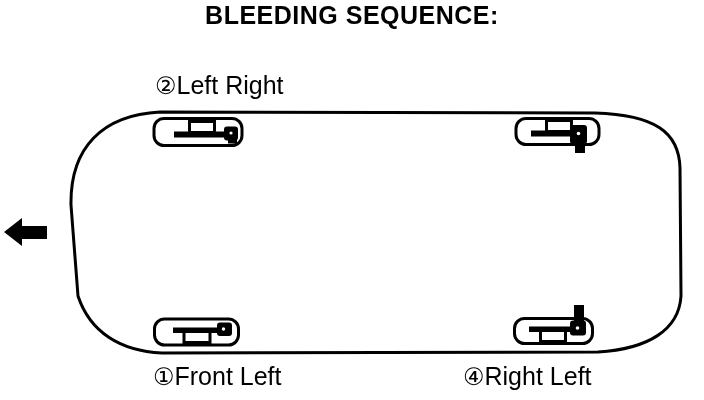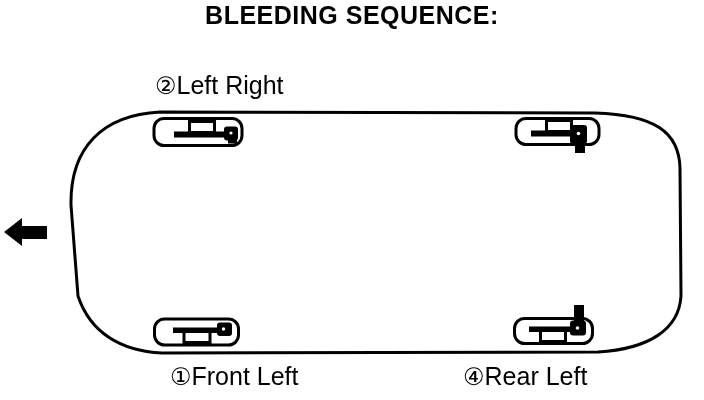--- a/index.html
+++ b/index.html
@@ -35,21 +35,21 @@
     position: absolute;
     font-size: 25px;
     line-height: 28px;
     white-space: nowrap;
   }
   .wheel-label .seq-num {
     font-size: 24px;
   }
   .lbl-front-right { left: 155px; top: 71px; }
   .lbl-rear-right  { left: 461px; top: 71px; }
-  .lbl-front-left  { left: 170px; top: 362px; }
+  .lbl-front-left  { left: 153px; top: 362px; }
   .lbl-rear-left   { left: 463px; top: 362px; }
 </style>
 </head>
 <body>
 
 <div class="canvas">
 
   <div class="title">BLEEDING SEQUENCE:</div>
 
   <svg class="diagram-svg" width="704" height="400" viewBox="0 0 704 400">
@@ -97,16 +97,16 @@
   <div class="wheel-label lbl-front-right">
     <span class="seq-num">②</span><span>Left Right</span>
   </div>
 
 
   <div class="wheel-label lbl-front-left">
     <span class="seq-num">①</span><span>Front Left</span>
   </div>
 
   <div class="wheel-label lbl-rear-left">
-    <span class="seq-num">④</span><span>Rear Left</span>
+    <span class="seq-num">④</span><span>Right Left</span>
   </div>
 
 </div>
 
 </body></html>

